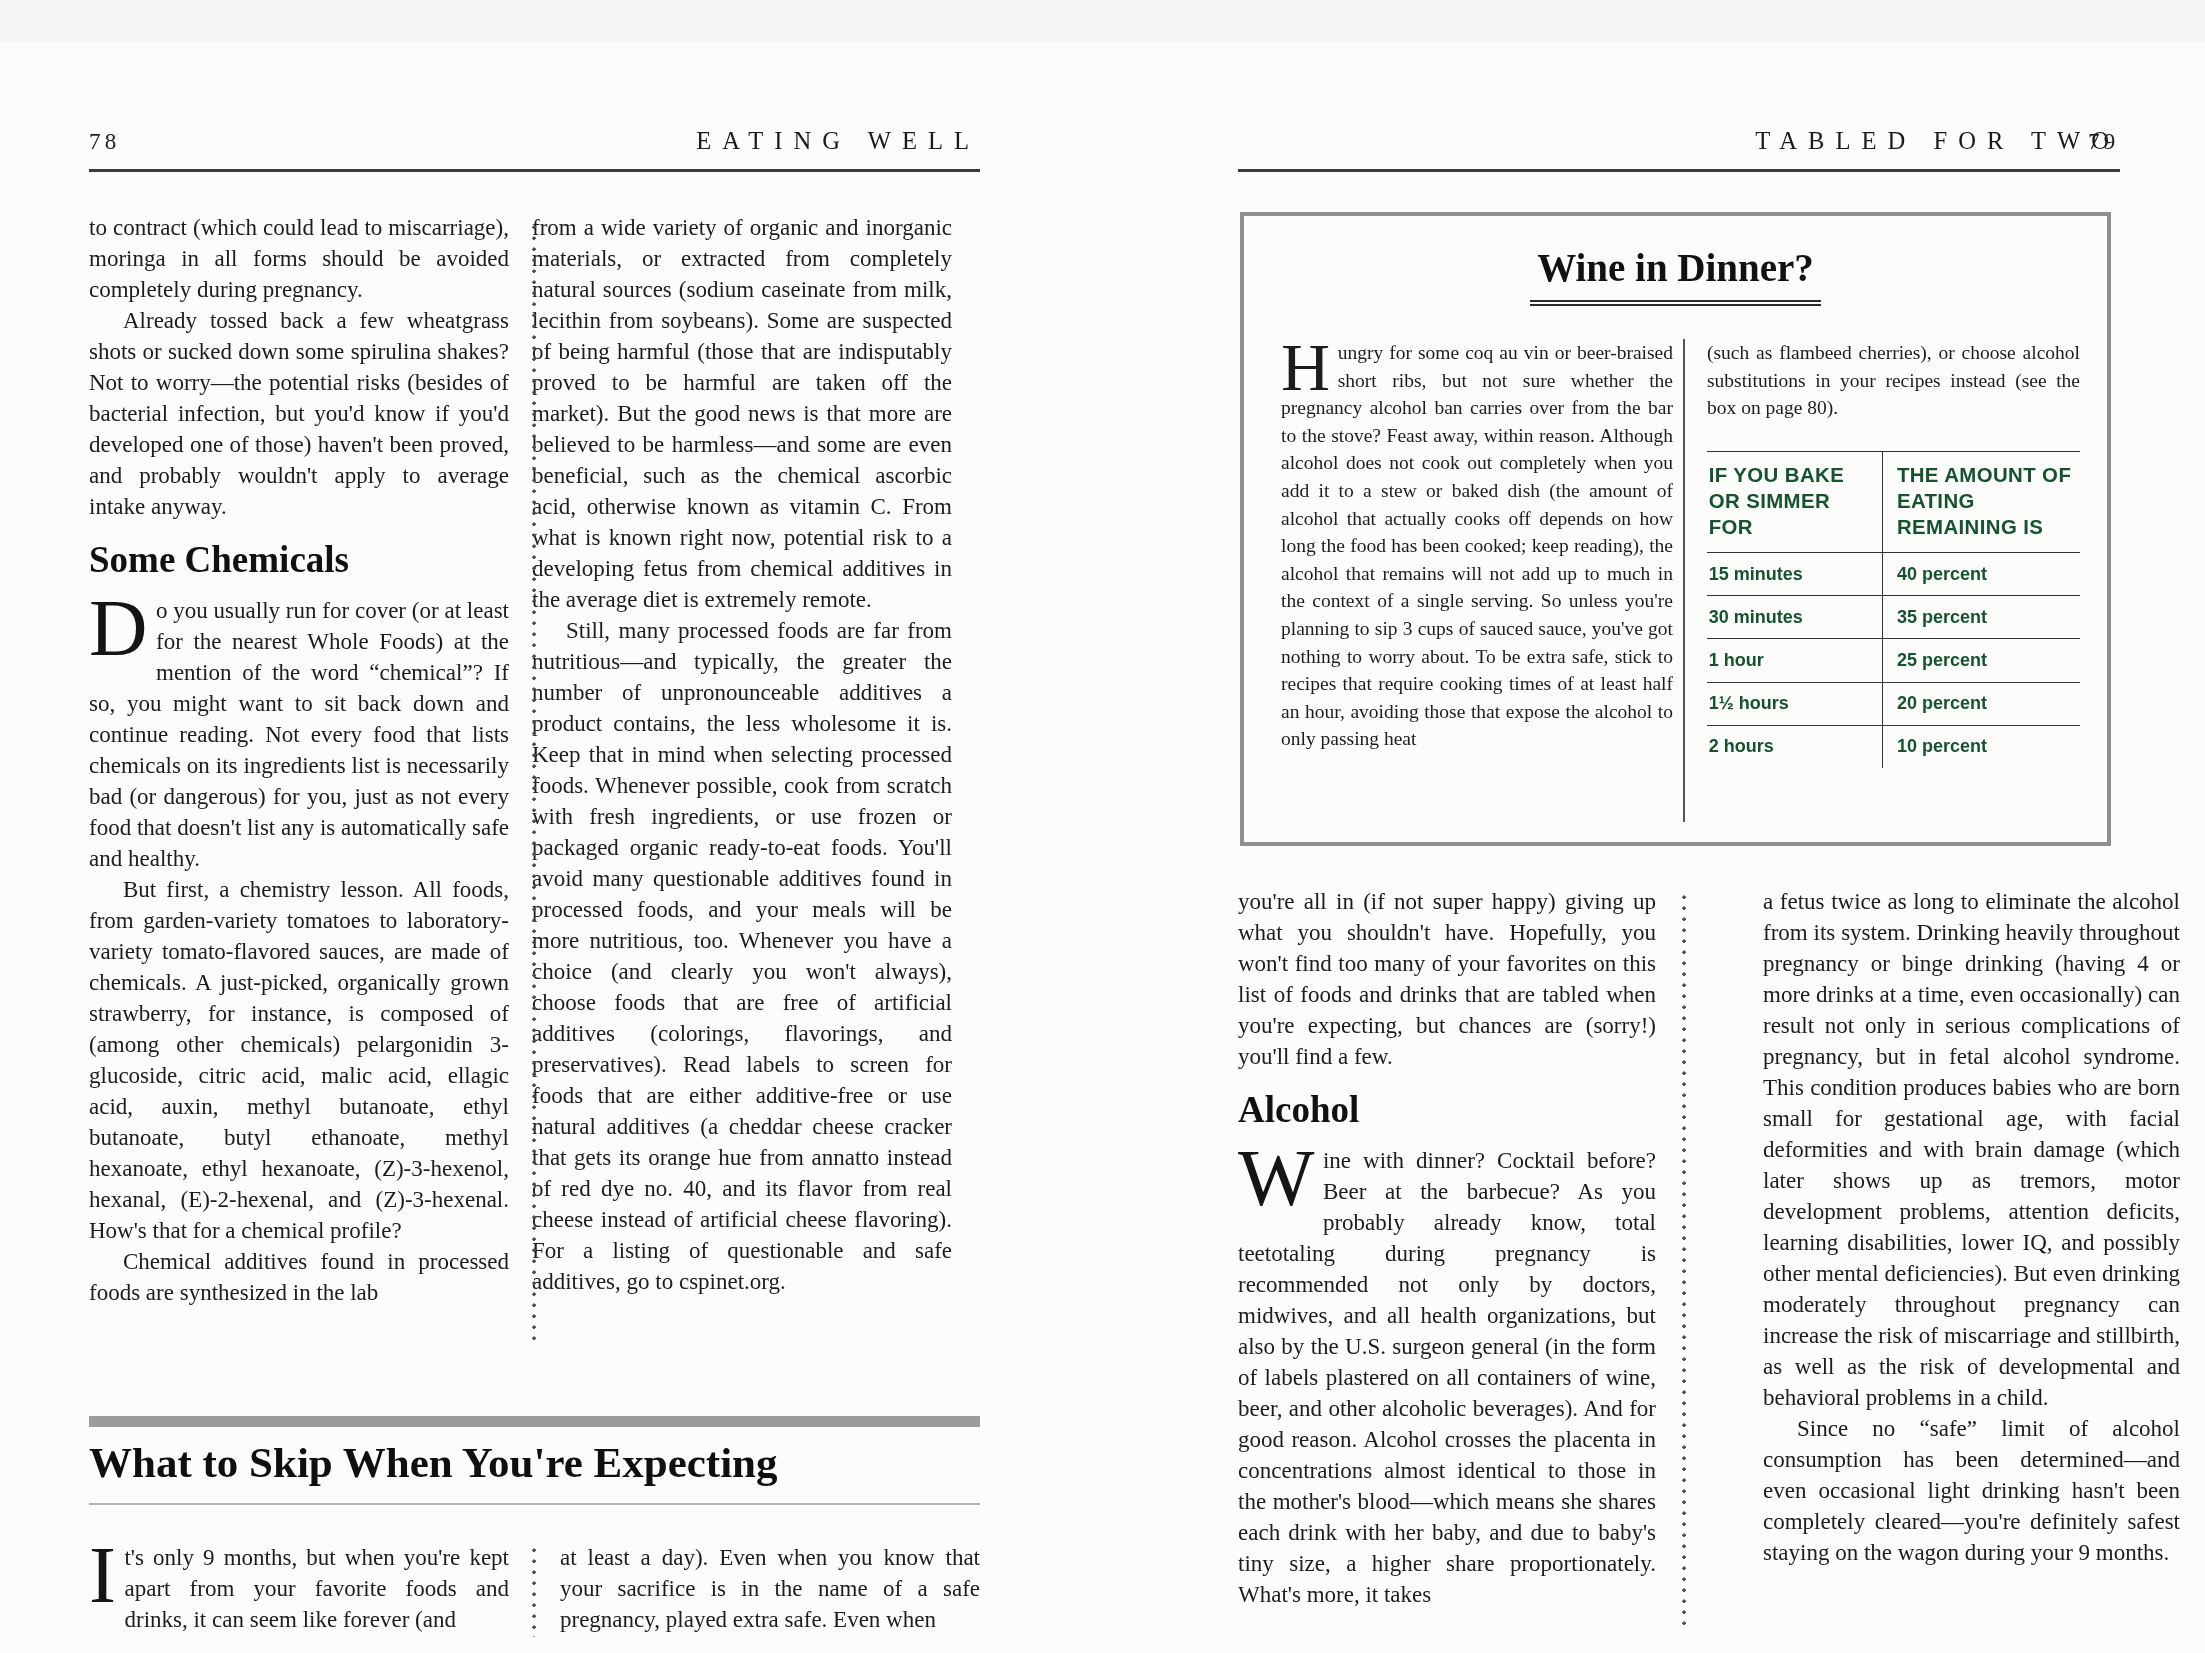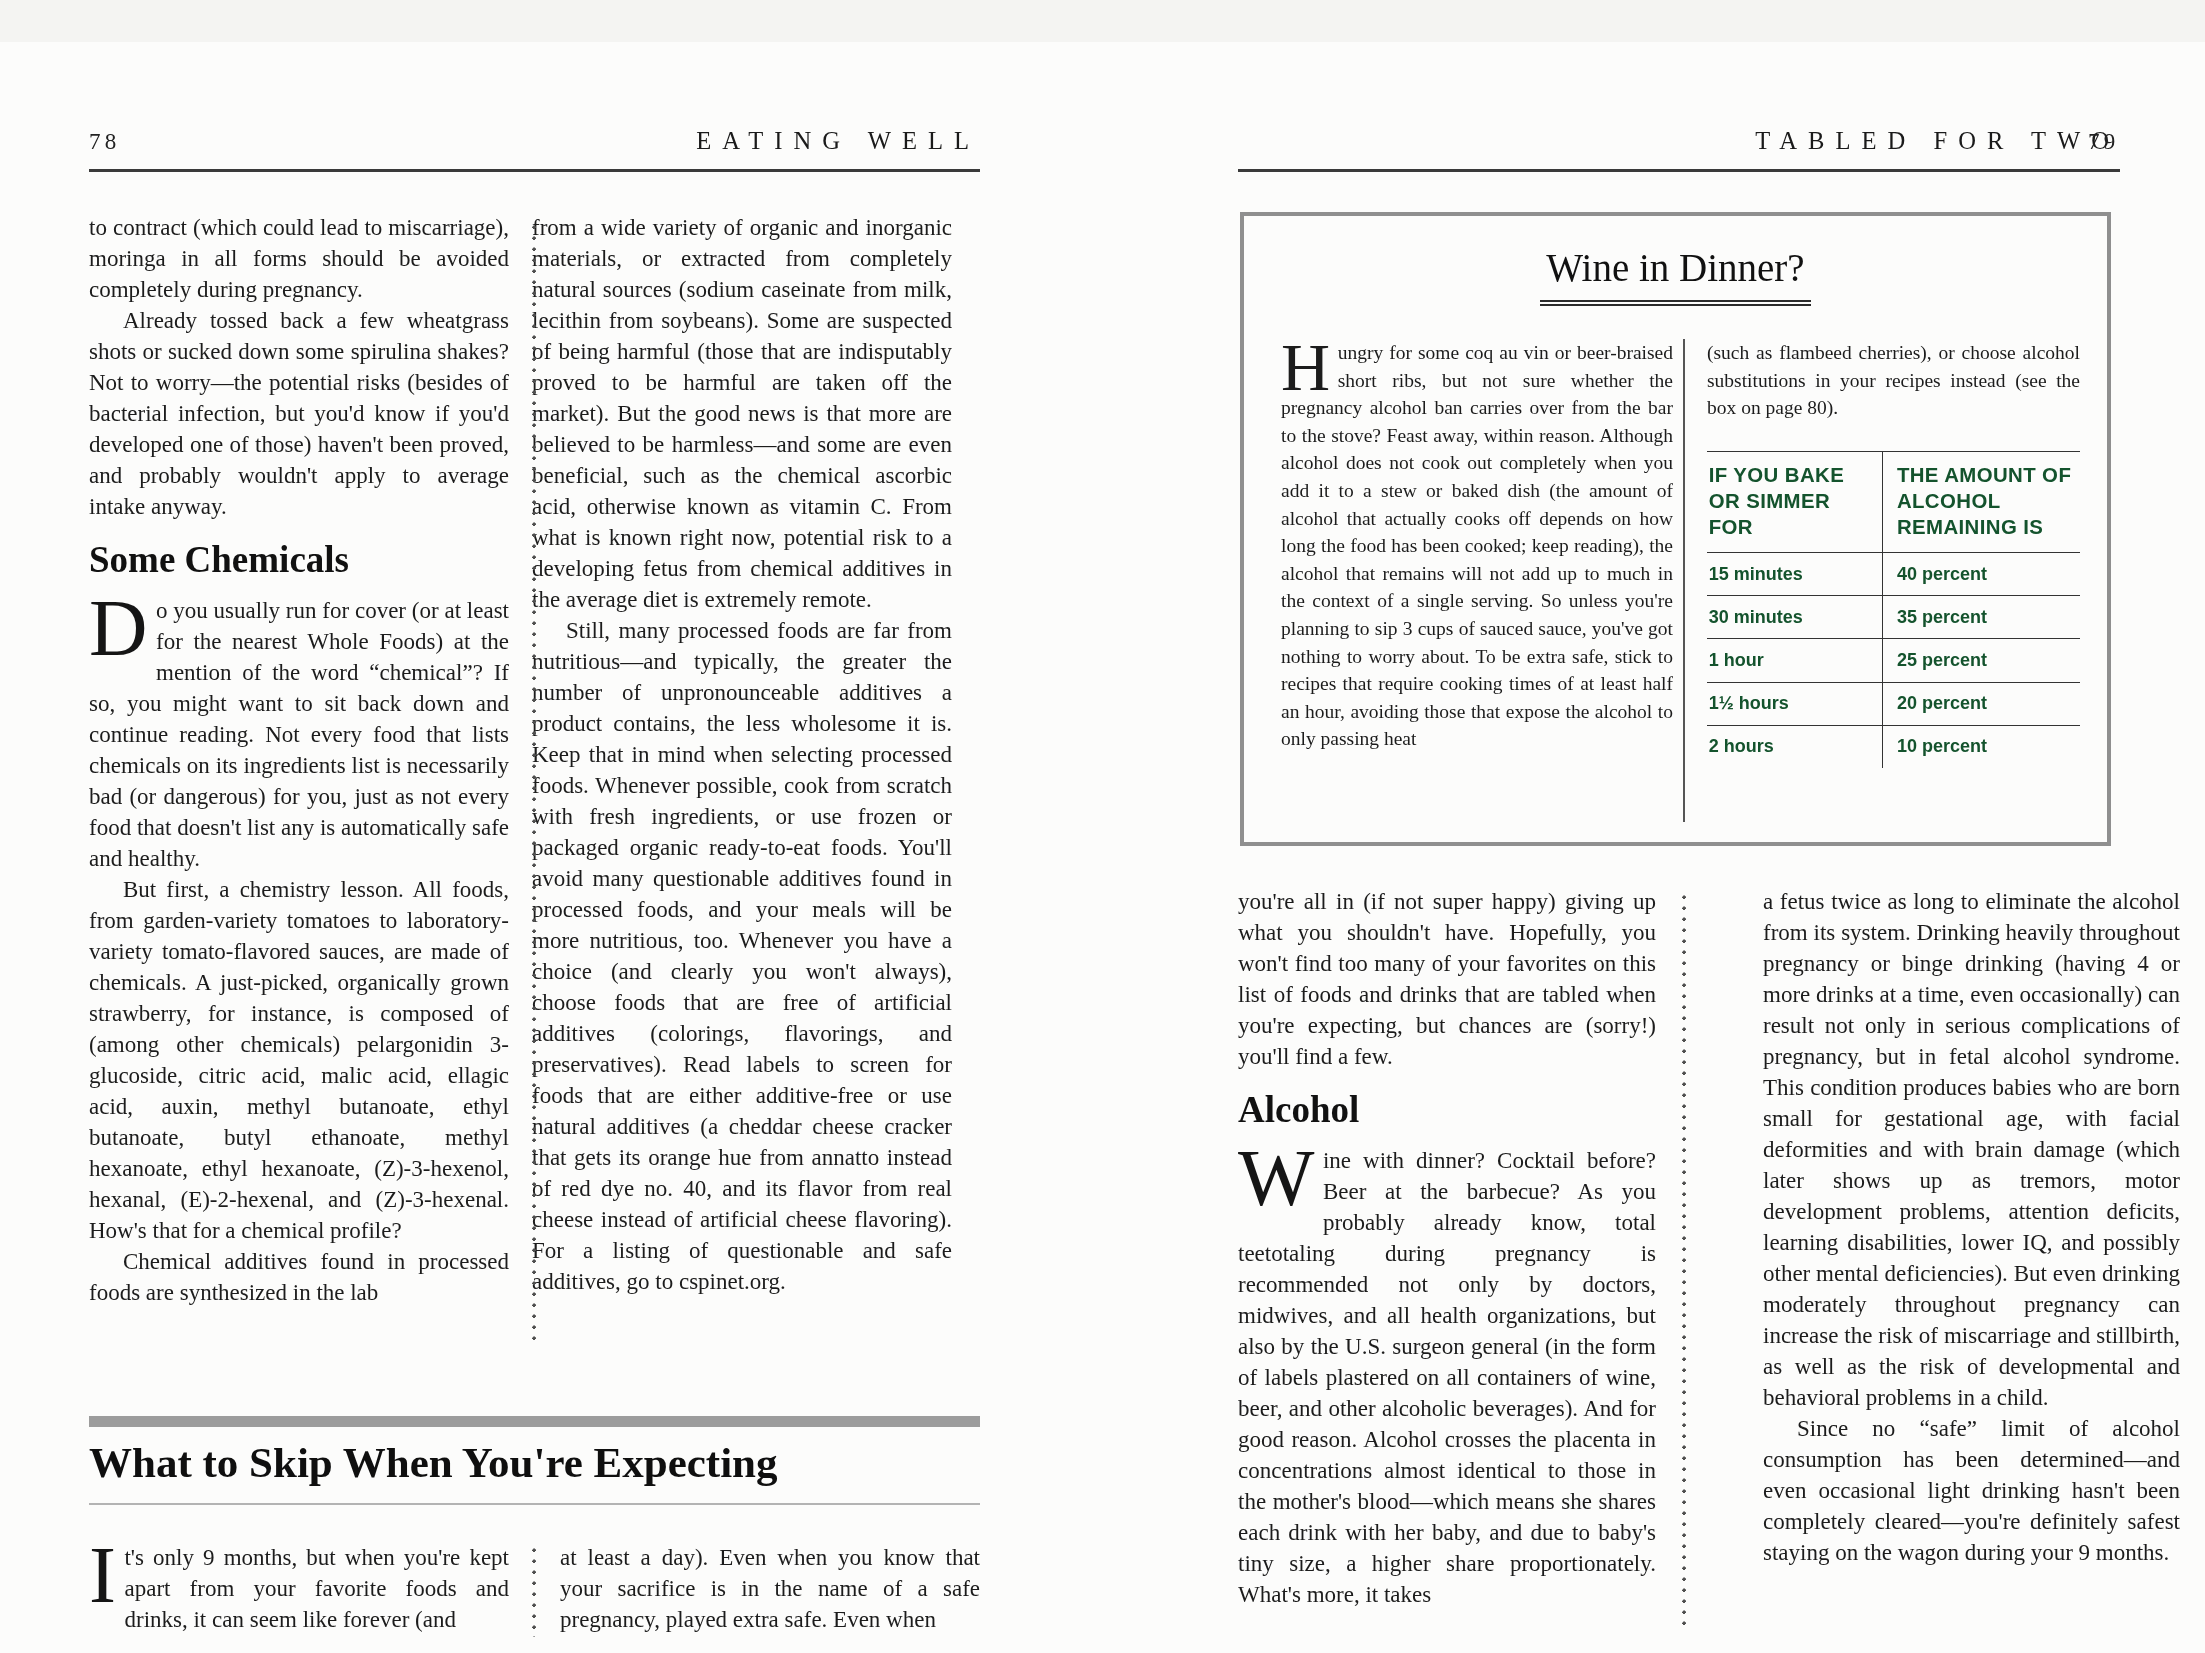--- a/index.html
+++ b/index.html
@@ -22,21 +22,21 @@
   
   .dotted{position:absolute;width:4.2px;background-image:radial-gradient(circle 1.7px at 2.1px 5.1px,#4f4f4f 98%,rgba(0,0,0,0) 100%);background-size:4.2px 11px;background-repeat:repeat-y;}
 
   
   .feature-bar{position:absolute;left:89px;top:1374px;width:891px;height:11px;background:#9c9c9c;}
   .feature-title{position:absolute;left:89px;top:1394px;width:891px;margin:0;font-size:43px;line-height:54px;font-weight:700;color:#0f0f0f;}
   .feature-rule{position:absolute;left:89px;top:1461px;width:891px;height:1.7px;background:#b3b3b3;}
 
   
   .wine-box{position:absolute;left:1240px;top:170px;width:863px;height:626px;border:4.2px solid #8f8f8f;background:#fcfcfb;}
-  .box-title{position:absolute;left:0;top:29px;width:100%;margin:0;text-align:center;font-size:39px;font-weight:400;color:#111;}
+  .box-title{position:absolute;left:0;top:29px;width:100%;margin:0;text-align:center;font-size:39px;font-weight:700;color:#111;}
   .box-title span{display:inline-block;border-bottom:6px double #2b2b2b;padding:0 6.8px 10.2px 6.8px;}
   .box-col{position:absolute;top:123px;font-size:19.5px;line-height:27.6px;overflow:hidden;}
   .box-col p{margin:0;text-align:justify;}
   .box-dropcap{float:left;font-size:68px;line-height:53px;padding:1.7px 7.6px 0 0;}
   .box-divider{position:absolute;left:439px;top:123px;width:1.7px;height:483px;background:#555;}
 
   
   .abox-table{margin-top:29px;width:373px;font-family:"Liberation Sans",sans-serif;color:#14532d;}
   .trow{display:flex;border-top:1.7px solid #333;}
   .tcell{box-sizing:border-box;}
@@ -104,21 +104,21 @@
       <h2 class="box-title"><span>Wine in Dinner?</span></h2>
       <div class="box-col" style="left:37px;width:392px;height:502px;">
         <p><span class="box-dropcap">H</span><span>ungry for some coq au vin or beer-braised short ribs, but not sure whether the pregnancy alcohol ban carries over from the bar to the stove? Feast away, within reason. Although alcohol does not cook out completely when you add it to a stew or baked dish (the amount of alcohol that actually cooks off depends on how long the food has been cooked; keep reading), the alcohol that remains will not add up to much in the context of a single serving. So unless you're planning to sip 3 cups of sauced sauce, you've got nothing to worry about. To be extra safe, stick to recipes that require cooking times of at least half an hour, avoiding those that expose the alcohol to only passing heat</span></p>
       </div>
       <div class="box-divider"></div>
       <div class="box-col" style="left:463px;width:373px;height:502px;">
         <p>(such as flambeed cherries), or choose alcohol substitutions in your recipes instead (see the box on page 80).</p>
         <div class="abox-table">
           <div class="trow thead">
             <div class="tcell tc1">IF YOU BAKE OR SIMMER FOR</div>
-            <div class="tcell tc2">THE AMOUNT OF ALCOHOL REMAINING IS</div>
+            <div class="tcell tc2">THE AMOUNT OF EATING REMAINING IS</div>
           </div>
           <div class="trow tdata">
             <div class="tcell tc1">15 minutes</div>
             <div class="tcell tc2">40 percent</div>
           </div>
           <div class="trow tdata">
             <div class="tcell tc1">30 minutes</div>
             <div class="tcell tc2">35 percent</div>
           </div>
           <div class="trow tdata">

